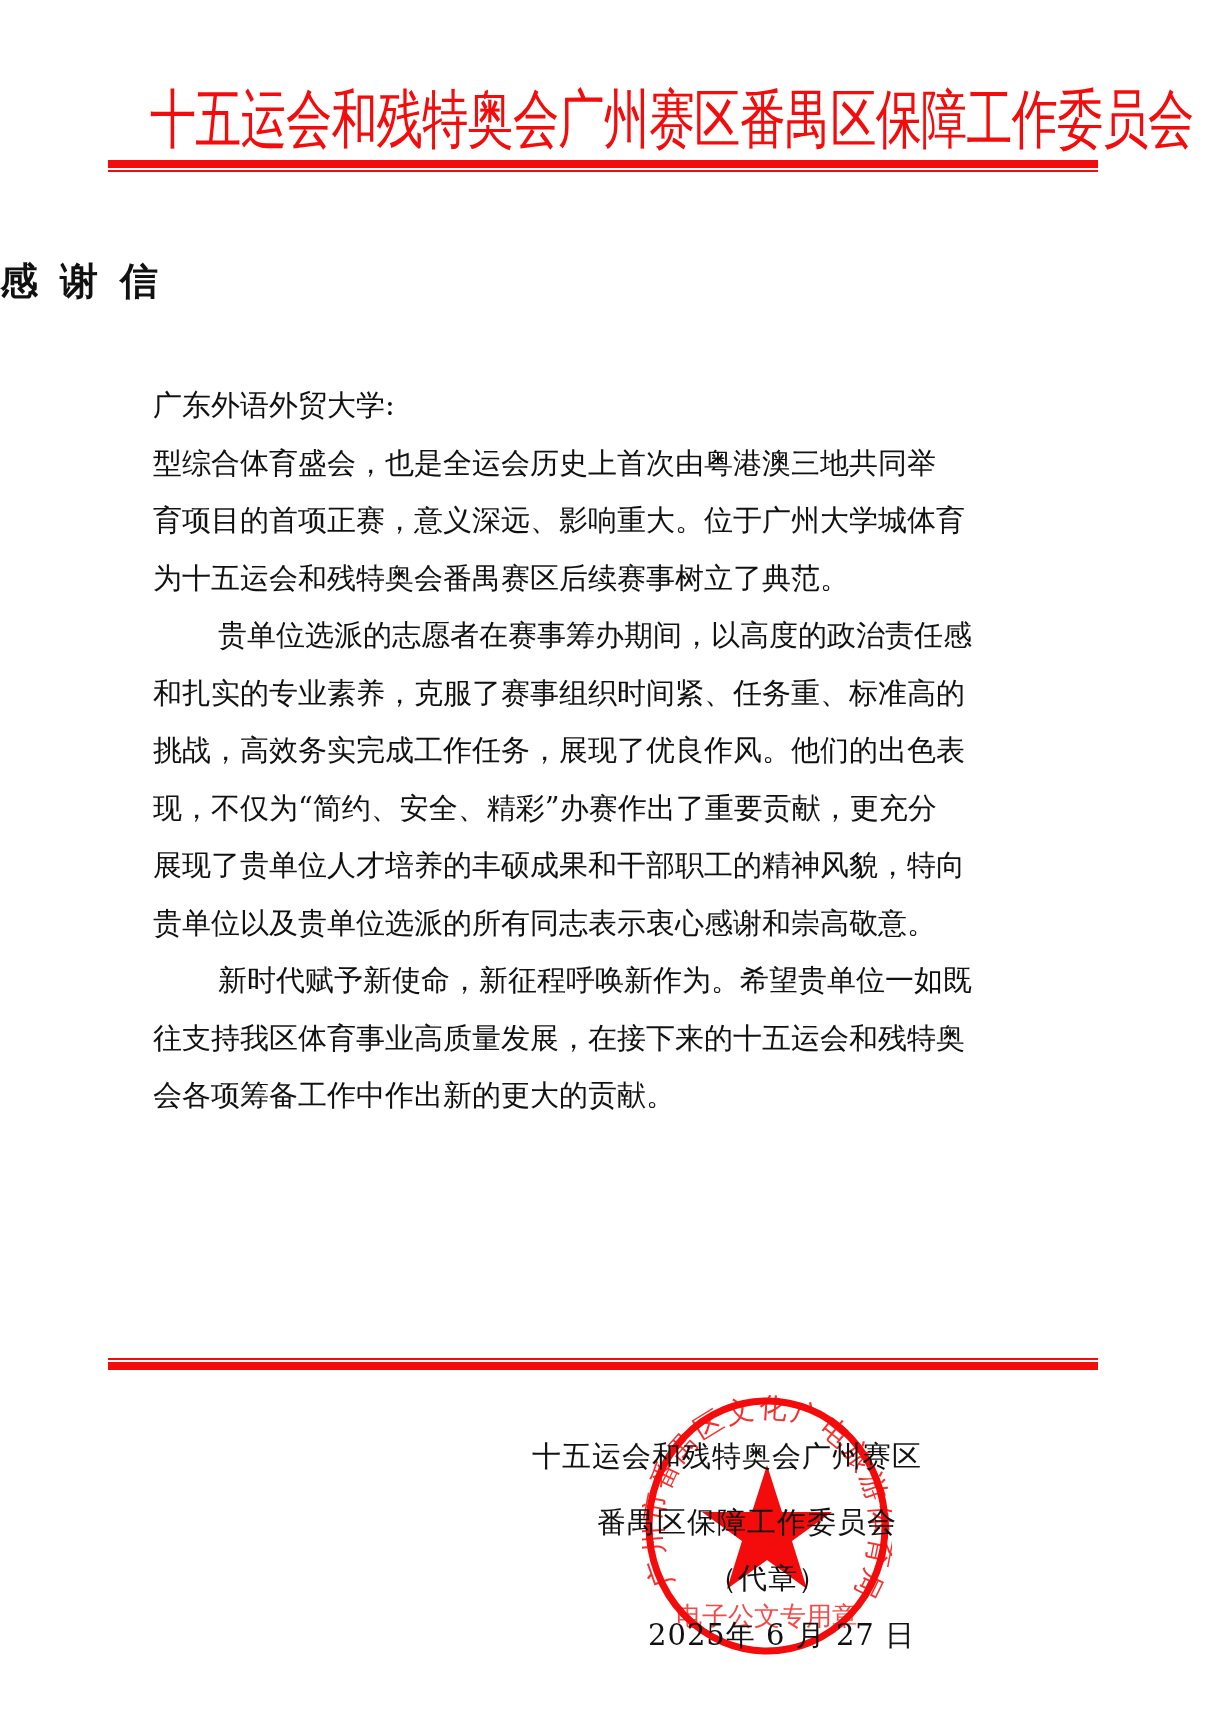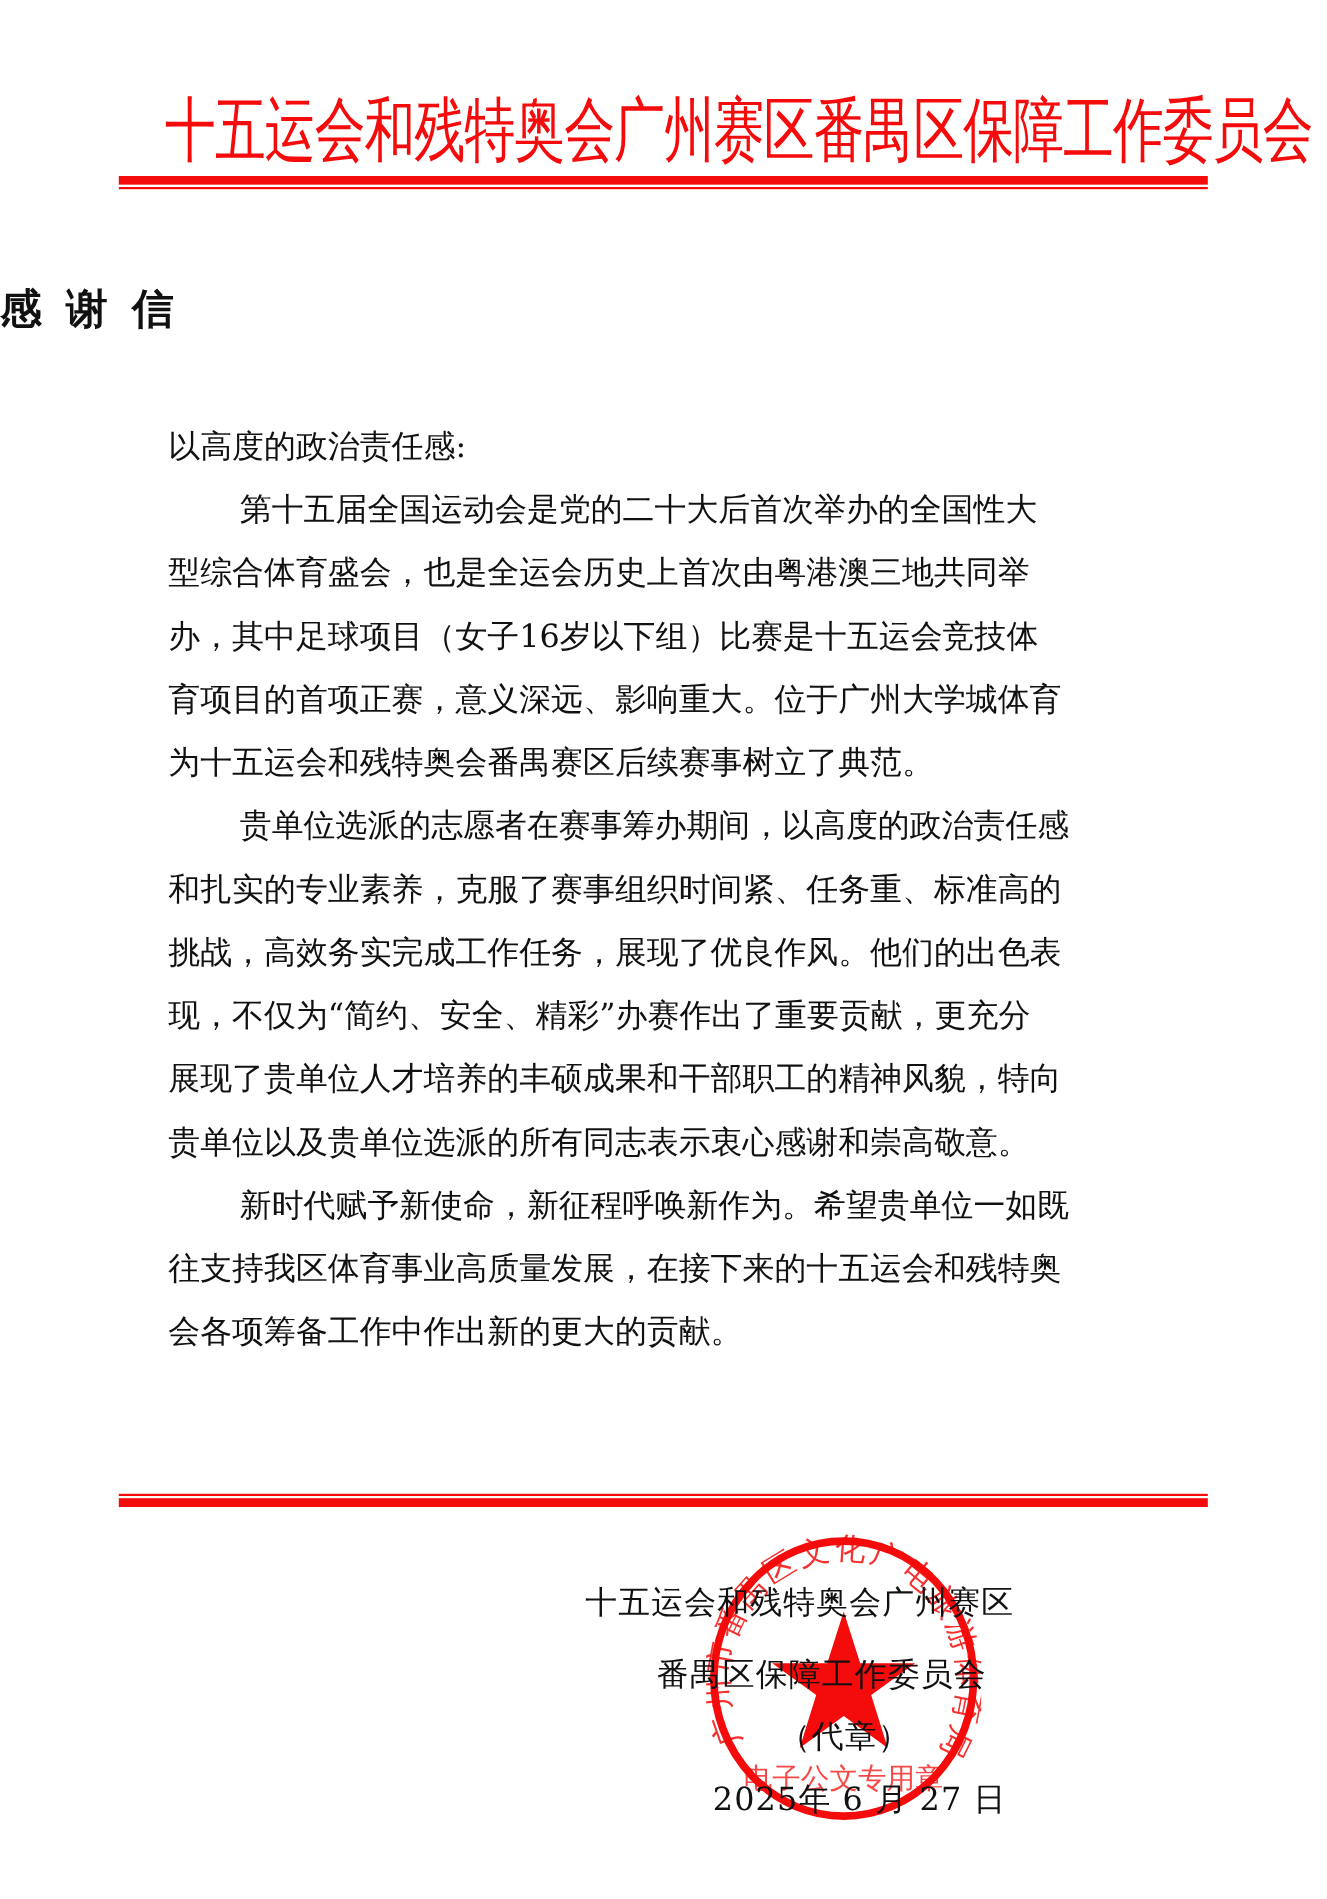--- a/index.html
+++ b/index.html
@@ -30,26 +30,24 @@
 
 <div class="red-rule" style="top:160px;">
   <div class="thick"></div>
     <div class="gap"></div>
     <div class="thin"></div>
 </div>
 
 <div class="doc-title">感谢信</div>
 
 <div class="body-text">
-  <span class="line">以高度的政治责任感:</span>
+  <span class="line">广东外语外贸大学:</span>
 
   <div>
-    <span class="line indent">第十五届全国运动会是党的二十大后首次举办的全国性大</span>
     <span class="line">型综合体育盛会，也是全运会历史上首次由粤港澳三地共同举</span>
-    <span class="line">办，其中足球项目（女子16岁以下组）比赛是十五运会竞技体</span>
     <span class="line">育项目的首项正赛，意义深远、影响重大。位于广州大学城体育</span>
     <span class="line">为十五运会和残特奥会番禺赛区后续赛事树立了典范。</span>
   </div>
 
   <div>
     <span class="line indent">贵单位选派的志愿者在赛事筹办期间，以高度的政治责任感</span>
     <span class="line">和扎实的专业素养，克服了赛事组织时间紧、任务重、标准高的</span>
     <span class="line">挑战，高效务实完成工作任务，展现了优良作风。他们的出色表</span>
     <span class="line">现，不仅为“简约、安全、精彩”办赛作出了重要贡献，更充分</span>
     <span class="line">展现了贵单位人才培养的丰硕成果和干部职工的精神风貌，特向</span>

